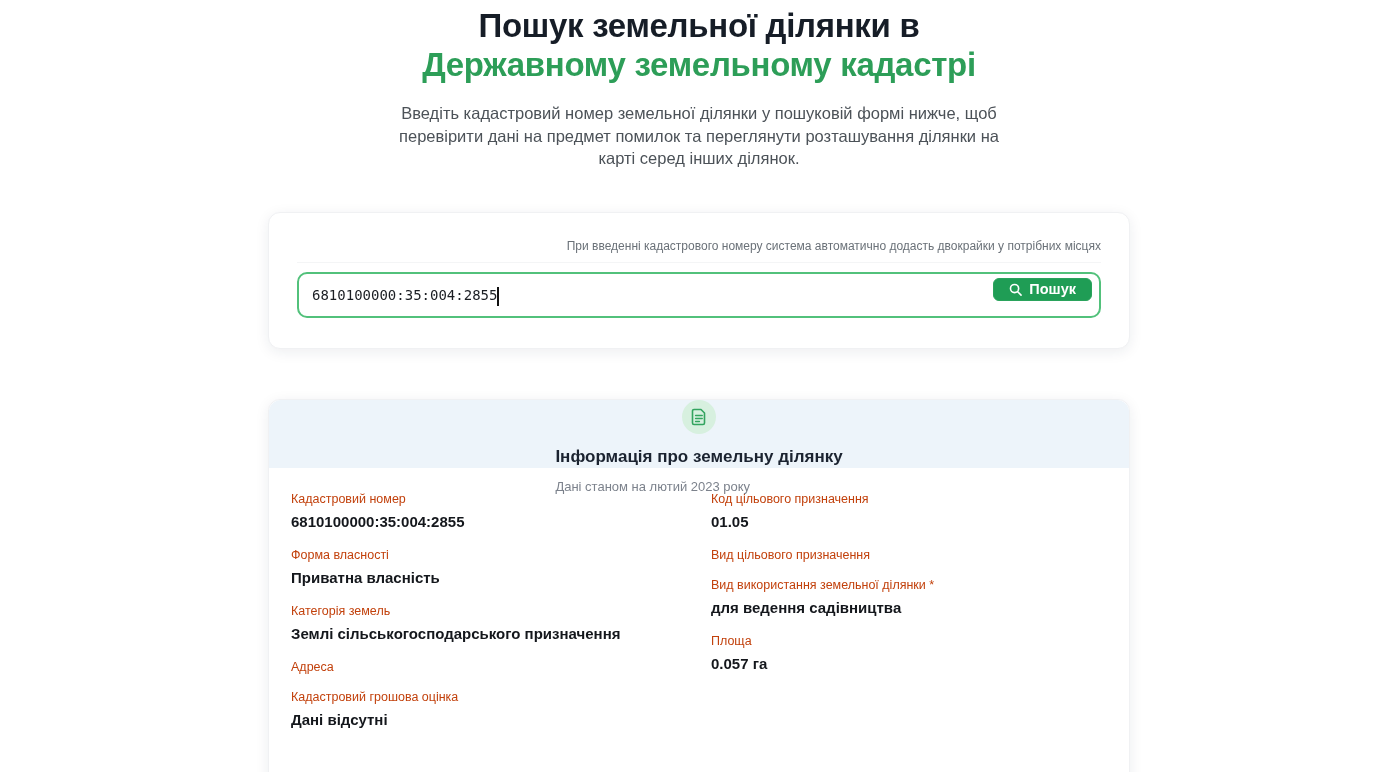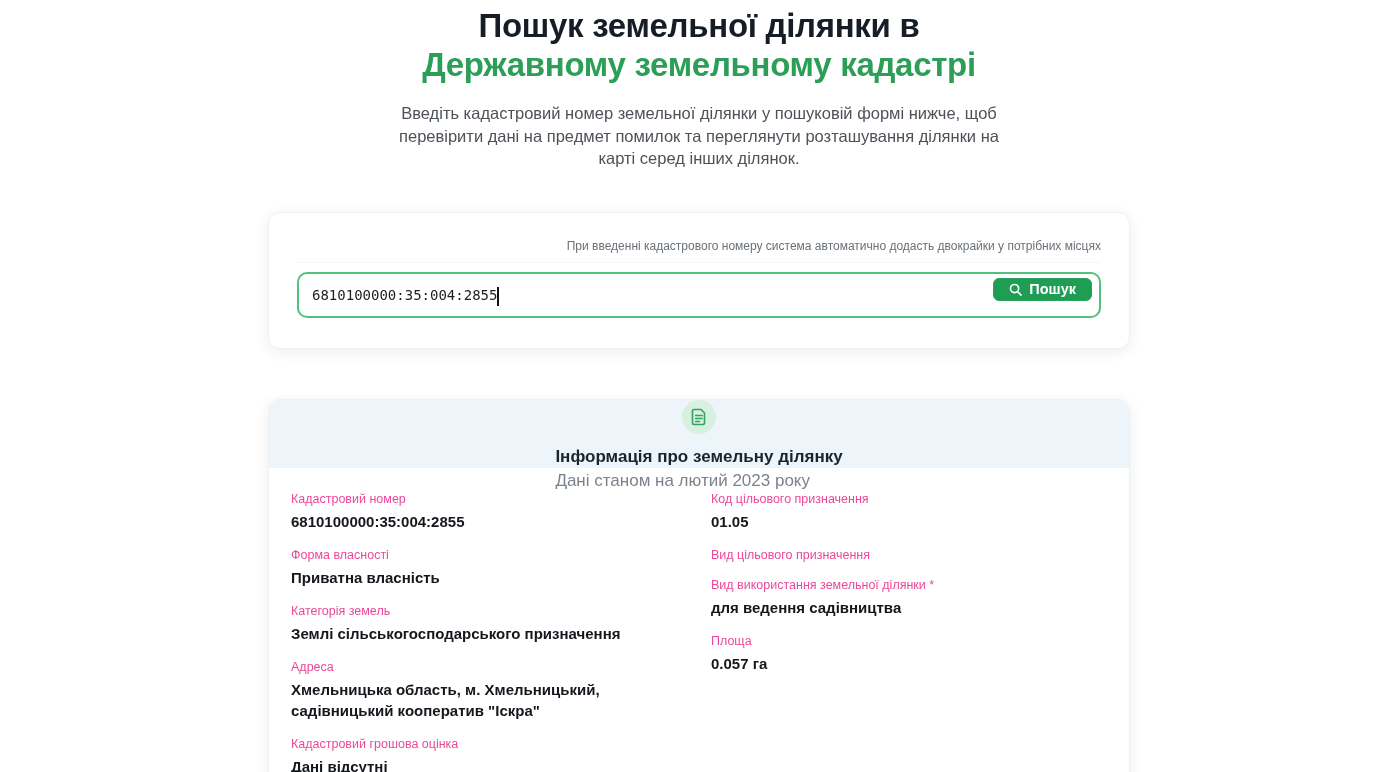--- a/index.html
+++ b/index.html
@@ -48,25 +48,25 @@
   .info-card { margin-top:50px; border-radius:12px 12px 0 0; min-height:420px; }
   .info-header {
     background:#edf4fa; border-radius:12px 12px 0 0; height:68px;
     display:flex; align-items:center; padding:0 22px; gap:13px;flex-direction:column;
   }
   .icon-badge {
     width:34px; height:34px; border-radius:50%; background:#d7f0df;
     display:flex; align-items:center; justify-content:center; flex:none;
   }
   .info-header-title { font-size:17px; font-weight:700; color:#1b2330; }
-  .info-header-sub { font-size:17px; color:#7c828c; margin-top:4px; }
+  .info-header-sub { font-size:13px; color:#7c828c; margin-top:12px; }
 
   .info-body { padding:24px 22px 0; display:grid; grid-template-columns:400px auto; column-gap:20px; }
   .field { margin-bottom:16px; }
-  .field-label { font-size:12.5px; color:#ec4899; margin-bottom:5px; }
+  .field-label { font-size:12.5px; color:#c2410c; margin-bottom:5px; }
   .field-value { font-size:15px; font-weight:700; color:#14171c; line-height:21px; max-width:382px; }
 </style>
 </head>
 <body>
 
 <header class="hero">
   <h1>
     <span class="t-dark">Пошук земельної ділянки в</span>
     <span class="t-green">Державному земельному кадастрі</span>
   </h1>
@@ -120,21 +120,20 @@
         <div class="field">
           <div class="field-label">Форма власності</div>
           <div class="field-value">Приватна власність</div>
         </div>
         <div class="field">
           <div class="field-label">Категорія земель</div>
           <div class="field-value">Землі сільськогосподарського призначення</div>
         </div>
         <div class="field">
           <div class="field-label">Адреса</div>
-          <div class="field-value">Хмельницька область, м. Хмельницький, садівницький кооператив "Іскра"</div>
         </div>
         <div class="field">
           <div class="field-label">Кадастровий грошова оцінка</div>
           <div class="field-value">Дані відсутні</div>
         </div>
       </div>
 
       <div class="col-right">
         <div class="field">
           <div class="field-label">Код цільового призначення</div>

